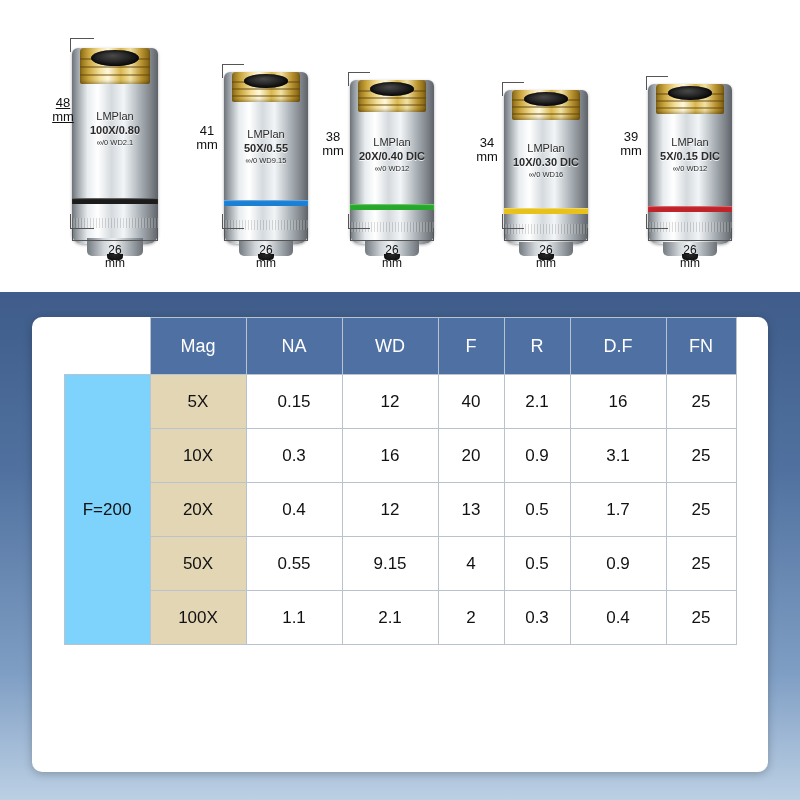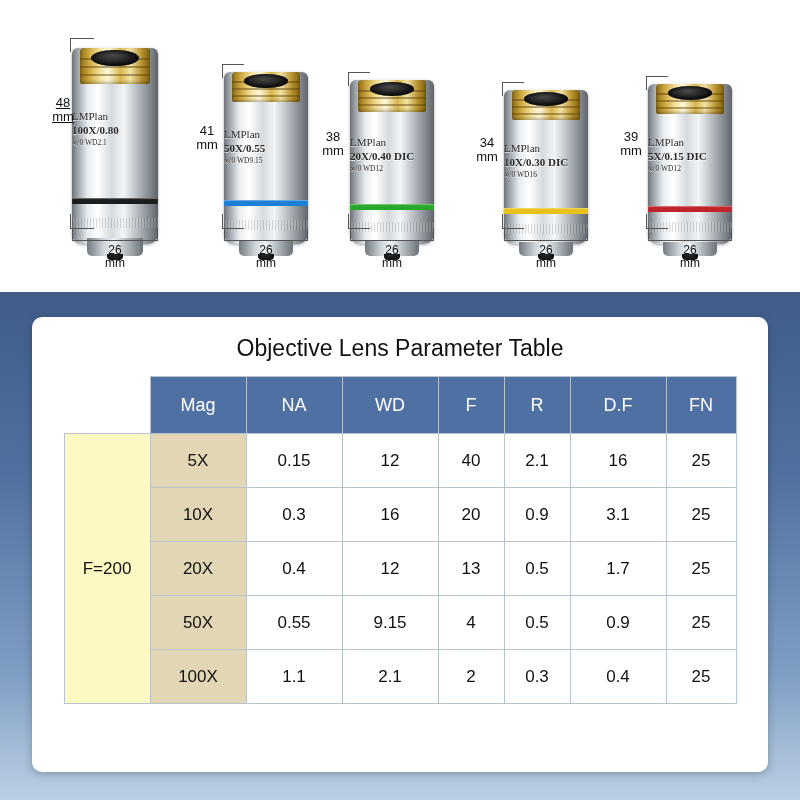--- a/index.html
+++ b/index.html
@@ -123,25 +123,25 @@
     left: 50%;
     transform: translateX(-50%);
     width: 16px; height: 6px;
     border-radius: 0 0 4px 4px;
     background: radial-gradient(ellipse at 50% 0%, #2a2a2a, #0a0a0a);
   }
 
   .engrave {
     position: absolute;
     left: 0; right: 0;
-    text-align: left;
+    text-align: center;
     color: #2b2b2b;
     text-shadow: 0 1px 0 rgba(255,255,255,0.75);
     line-height: 1.25;
-    font-family: Liberation Serif, serif;
+    font-family: Liberation Sans, sans-serif;
   }
   .engrave .l1 { font-size: 11px; letter-spacing: 0px; }
   .engrave .l2 { font-size: 11px; font-weight: bold; }
   .engrave .l3 { font-size: 7.5px; }
 
   
   .dim-h {
     position: absolute;
     text-align: center;
     font-size: 13px;
@@ -208,21 +208,21 @@
     height: 54px;
   }
   table.params thead th.blank {
     background: #ffffff;
     border-left: none;
     border-top: none;
   }
   td.fcell {
     font-size: 19px;
     font-weight: bold;
-    background: #fef9c3;
+    background: #7dd3fc;
     border-left: none;
   }
   td.mag {
     background: #e3d6b5;
     font-size: 17px;
   }
   col.c-f    { width: 86px; }
   col.c-mag  { width: 96px; }
   col.c-na   { width: 96px; }
   col.c-wd   { width: 96px; }
@@ -415,21 +415,20 @@
     <div class="tick" style="left:731px; top:228px; width:1px; height:13px;"></div>
     <div class="dim-w" style="left:667px; top:244px; width:46px;">
       <span>26</span><br>
       <span>mm</span>
     </div>
 
   </div>
 
   <div class="panel">
     <div class="card">
-      <div class="card-title">Objective Lens Parameter Table</div>
 
       <table class="params">
         <colgroup>
           <col class="c-f">
             <col class="c-mag">
             <col class="c-na">
             <col class="c-wd">
           <col class="c-fv">
             <col class="c-r">
             <col class="c-df">

